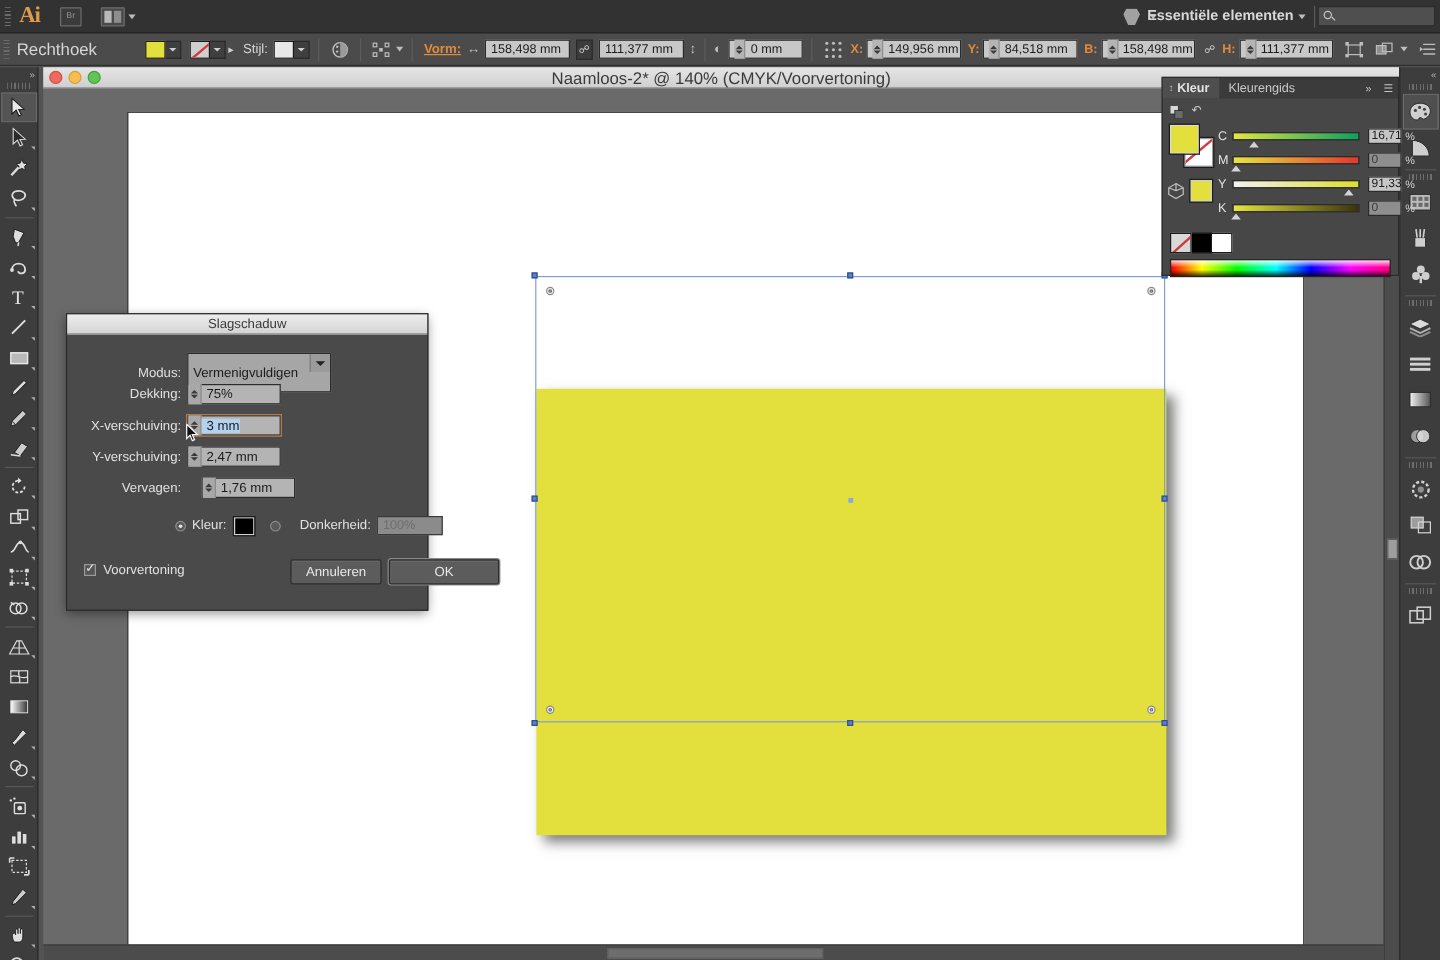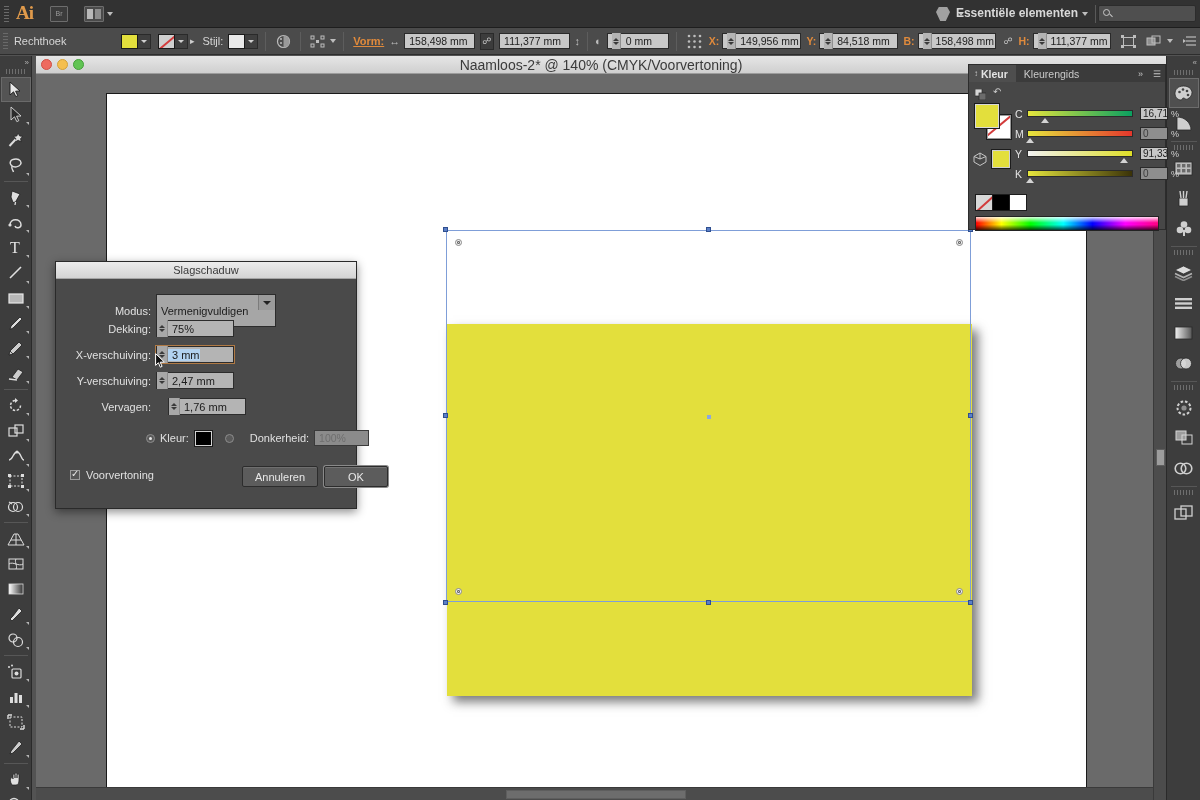--- a/index.html
+++ b/index.html
@@ -67,21 +67,21 @@
   #controlbar {
     position:absolute; left:0; top:28px; width:1200px; height:27px;
     background:#4b4b4b;
     border-bottom:1px solid #2d2d2d;
     display:flex; align-items:center;
   }
   #controlbar .grip {
     width:5px; height:16px; margin-left:3px; margin-right:6px;
     background: repeating-linear-gradient(to bottom,#6a6a6a 0 1px,transparent 1px 3px);
   }
-  #cb-objname { font-size:11px; color:#d6d6d6; width:110px; }
+  #cb-objname { font-size:14px; color:#d6d6d6; width:110px; }
   .cb-sep { width:1px; height:19px; background:#5d5d5d; margin:0 7px; }
   .swatch-btn { display:flex; align-items:center; }
   .swatch {
     width:17px; height:15px; border:1px solid #191919;
   }
   .sw-caret { width:13px; height:15px; background:#3f3f3f; border:1px solid #2a2a2a; border-left:none;
               display:flex;align-items:center;justify-content:center; }
   .sw-caret i { width:0;height:0;border-left:3px solid transparent;border-right:3px solid transparent;border-top:3.5px solid #cfcfcf; }
   .none-swatch { background:#cfcfcf; position:relative; overflow:hidden; }
   .none-swatch:after {
@@ -964,21 +964,21 @@
       <span id="f-donker" style="margin-left:5px">
         <span>100%</span>
       </span>
     </div>
 
     <div class="dlg-row" style="left:14px; top:207px">
       <span class="chk on"></span>
       <span class="dlg-lab" style="margin-left:6px">Voorvertoning</span>
     </div>
     <div class="dlg-btn" style="position:absolute;left:186px;top:204px;width:76px">Annuleren</div>
-    <div class="dlg-btn" id="btn-ok" style="position:absolute;left:268px;top:204px;width:64px">OK</div>
+    <div class="dlg-btn" id="btn-ok" style="position:absolute;left:268px;top:204px;width:92px">OK</div>
   </div>
 
   <div id="cursor">
     <svg width="11" height="16" viewBox="0 0 11 16">
         <path d="M0.6 0.6 L0.6 12.4 L3.4 9.7 L5.3 14.2 L7.1 13.4 L5.2 9.2 L9.3 9 Z" fill="#111" stroke="#fff" stroke-width="1"></path>
       </svg>
   </div>
 
 </div>
 

